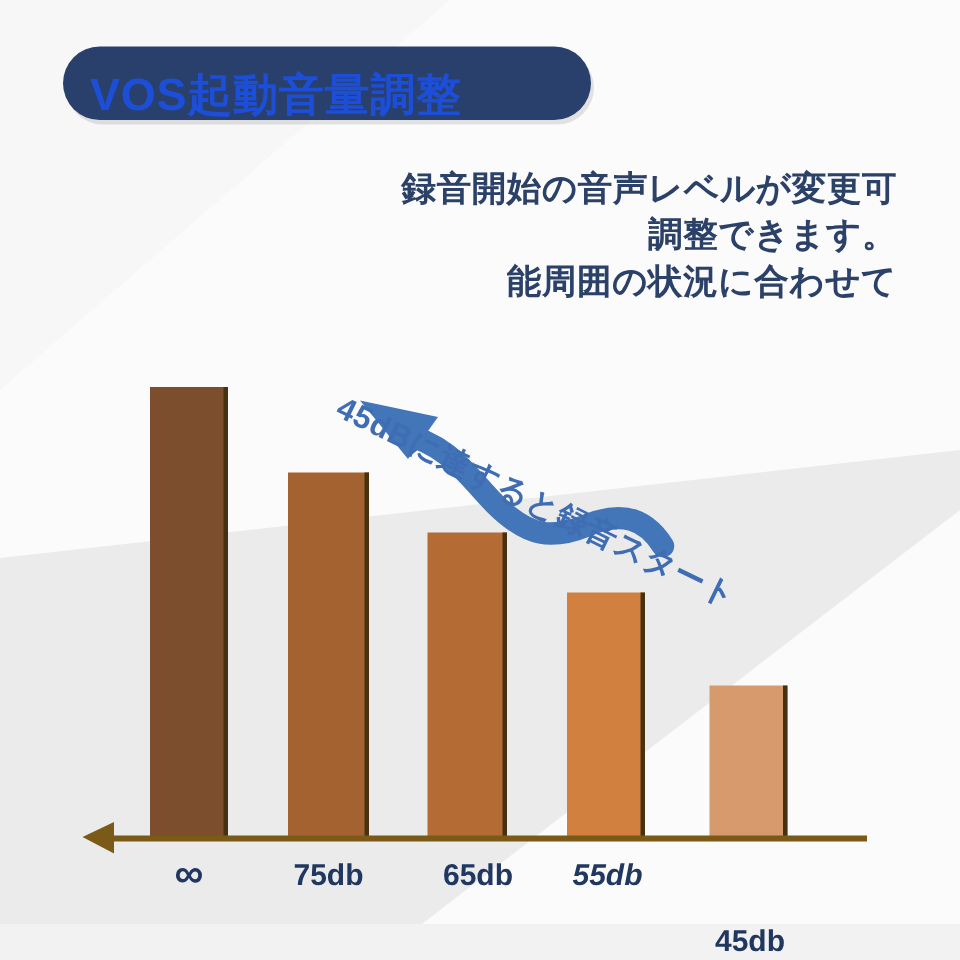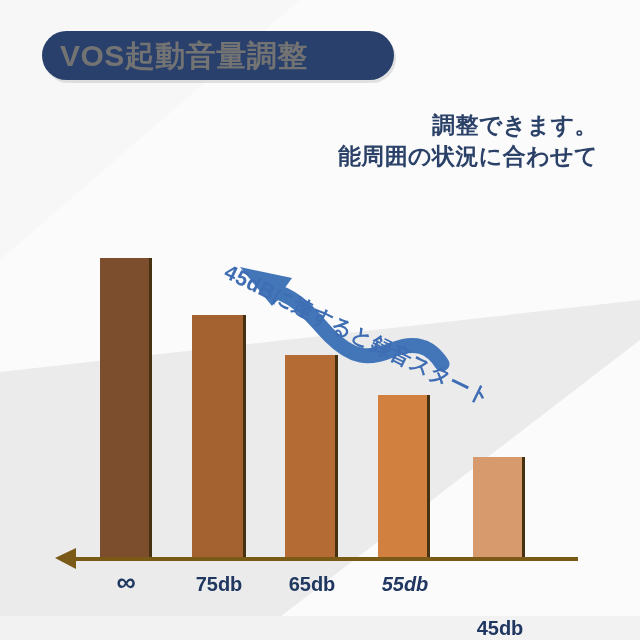--- a/index.html
+++ b/index.html
@@ -24,24 +24,24 @@
   .title-pill{
     position:absolute;
     left:42px;top:31px;
     width:352px;height:49px;
     background:#28406b;
     border-radius:26px;
     box-shadow:2px 3px 0 rgba(0,0,0,0.10);
   }
   .title-text{
     position:absolute;
-    left:60px;top:34px;
+    left:60px;top:42px;
     width:330px;height:44px;
     line-height:44px;
-    color:#737373;
+    color:#1d4ed8;
     font-size:30px;
     font-weight:bold;
     letter-spacing:0.5px;
     white-space:nowrap;
   }
   
   .body-copy{
     position:absolute;
     right:42px;top:110px;
     width:400px;
@@ -107,40 +107,41 @@
       <polygon points="640,340 640,640 250,640" fill="#fbfbfc"></polygon>
 
       <polygon points="0,616 640,616 640,640 0,640" fill="#f2f2f3"></polygon>
     </svg>
   </div>
 
   <div class="title-pill"></div>
   <div class="title-text">VOS起動音量調整</div>
 
   <div class="body-copy">
+    <div>録音開始の音声レベルが変更可</div>
     <div>調整できます。</div>
     <div>能周囲の状況に合わせて</div>
   </div>
 
   <div class="chart">
 
     <div class="bar" style="left:100px;top:258px;width:52px;height:300px;background:#7d4e2d;"></div>
     <div class="bar" style="left:192px;top:315px;width:54px;height:243px;background:#a3622f;"></div>
     <div class="bar" style="left:285px;top:355px;width:53px;height:203px;background:#b56b34;"></div>
     <div class="bar" style="left:378px;top:395px;width:52px;height:163px;background:#d2803f;"></div>
     <div class="bar" style="left:473px;top:457px;width:52px;height:101px;background:#d79a6d;"></div>
 
     <svg class="axis-svg" viewBox="0 0 640 640">
       <line x1="68" y1="559" x2="578" y2="559" stroke="#7a5a16" stroke-width="4"></line>
       <polygon points="55,558 76,548 76,569" fill="#7a5a16"></polygon>
     </svg>
 
     <div class="tick-label inf" style="left:96px;top:571px;width:60px;">∞</div>
     <div class="tick-label" style="left:189px;top:573px;width:60px;">75db</div>
-    <div class="tick-label" style="left:282px;top:573px;width:60px;">65db</div>
+    <div class="tick-label" style="left:282px;top:573px;width:60px;text-align:right;">65db</div>
     <div class="tick-label" style="left:375px;top:573px;width:60px;font-style:italic;">55db</div>
     <div class="tick-label" style="left:470px;top:573px;width:60px;margin-top:44px;">45db</div>
   </div>
 
   <svg class="arrow-svg" viewBox="0 0 640 640">
     <path d="M 267 289
              C 300 296, 312 318, 330 336
              C 352 358, 368 360, 392 350
              C 414 341, 430 345, 442 364" fill="none" stroke="#4376b8" stroke-width="15" stroke-linecap="round"></path>
     <polygon points="240,267 292,278 272,306" fill="#4376b8"></polygon>

